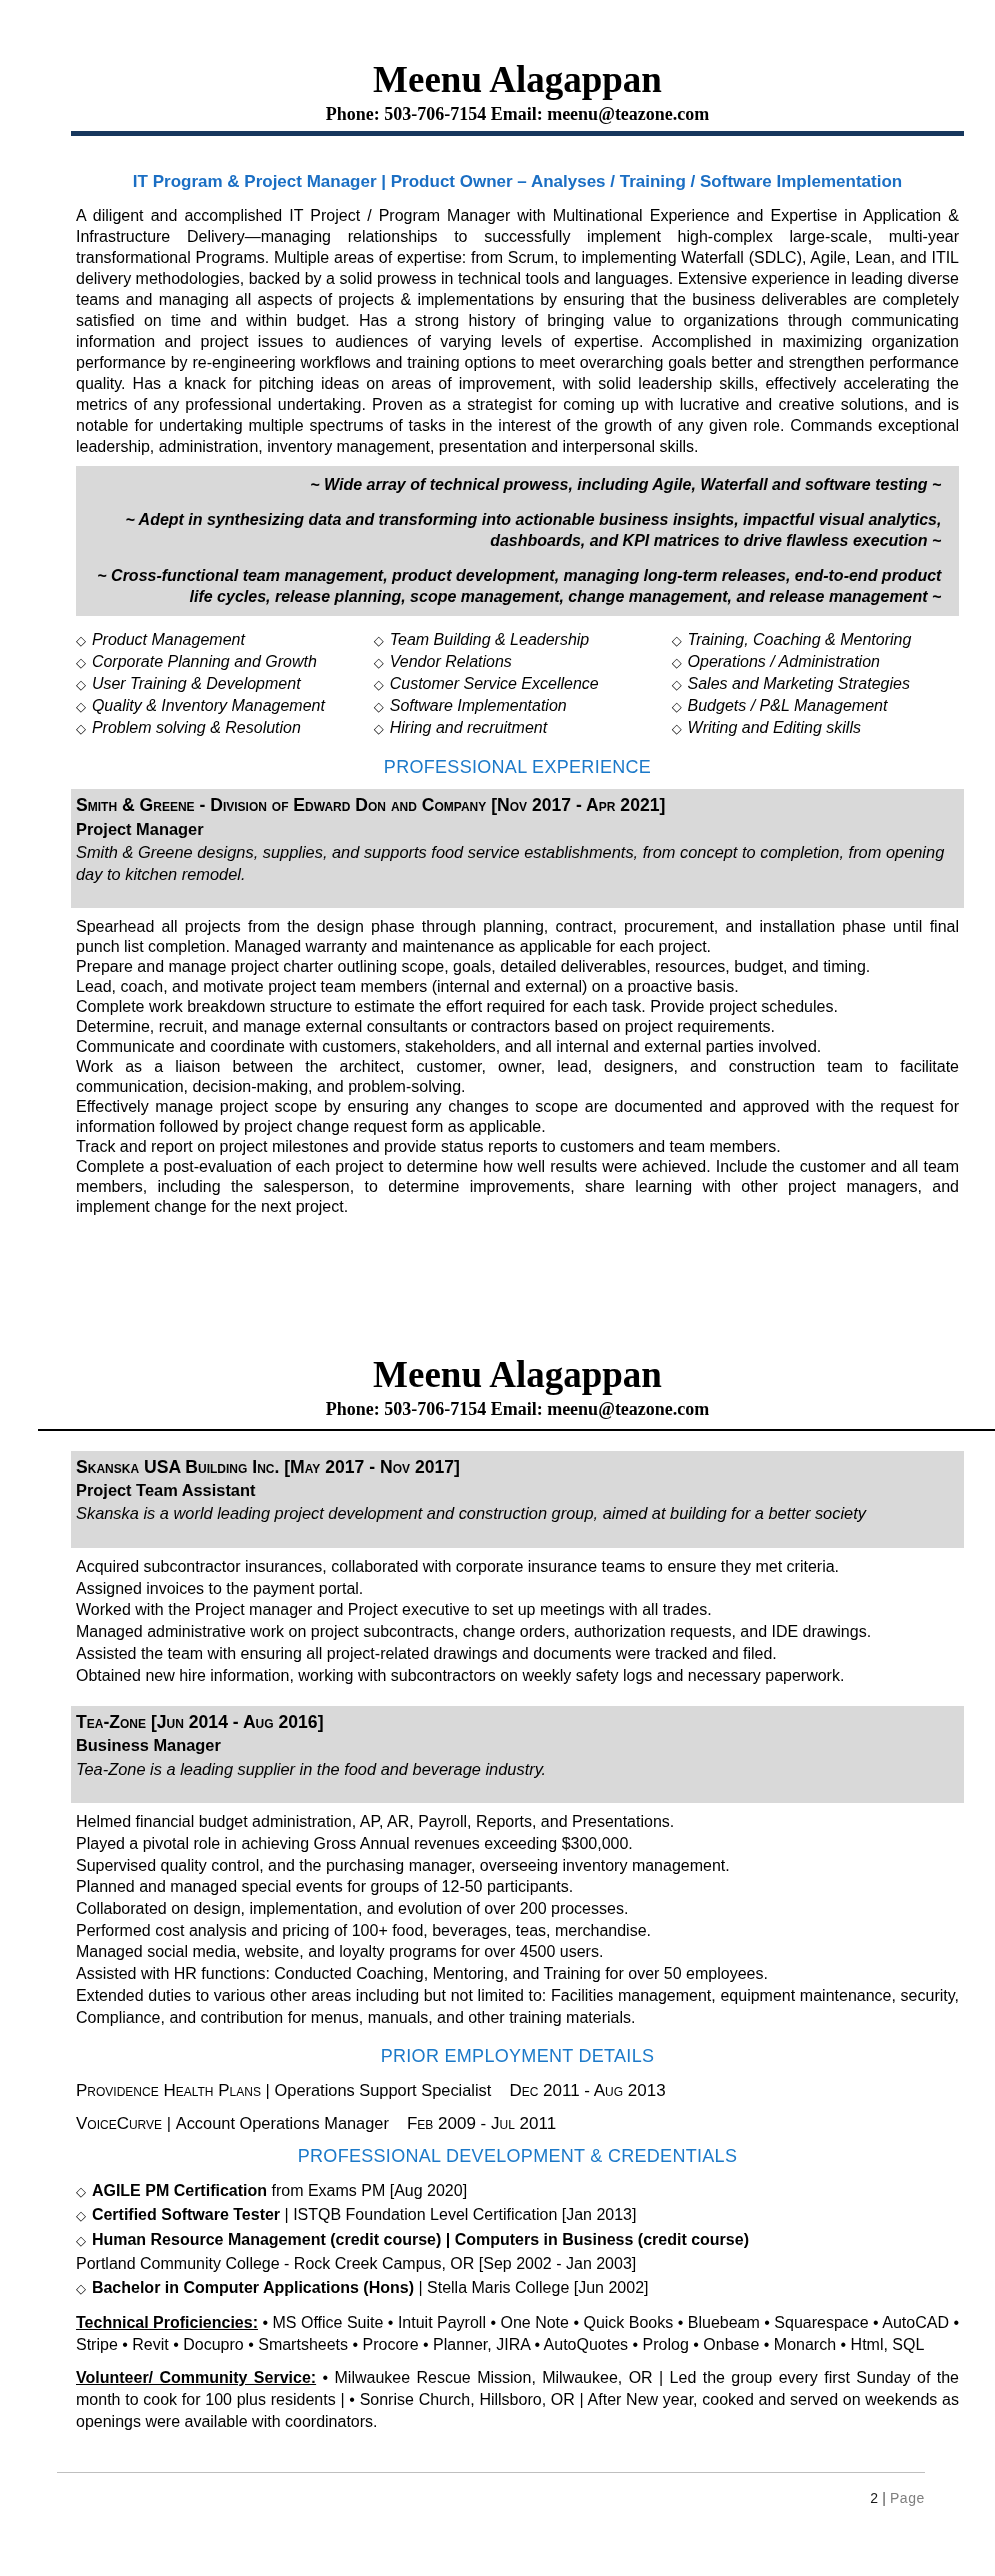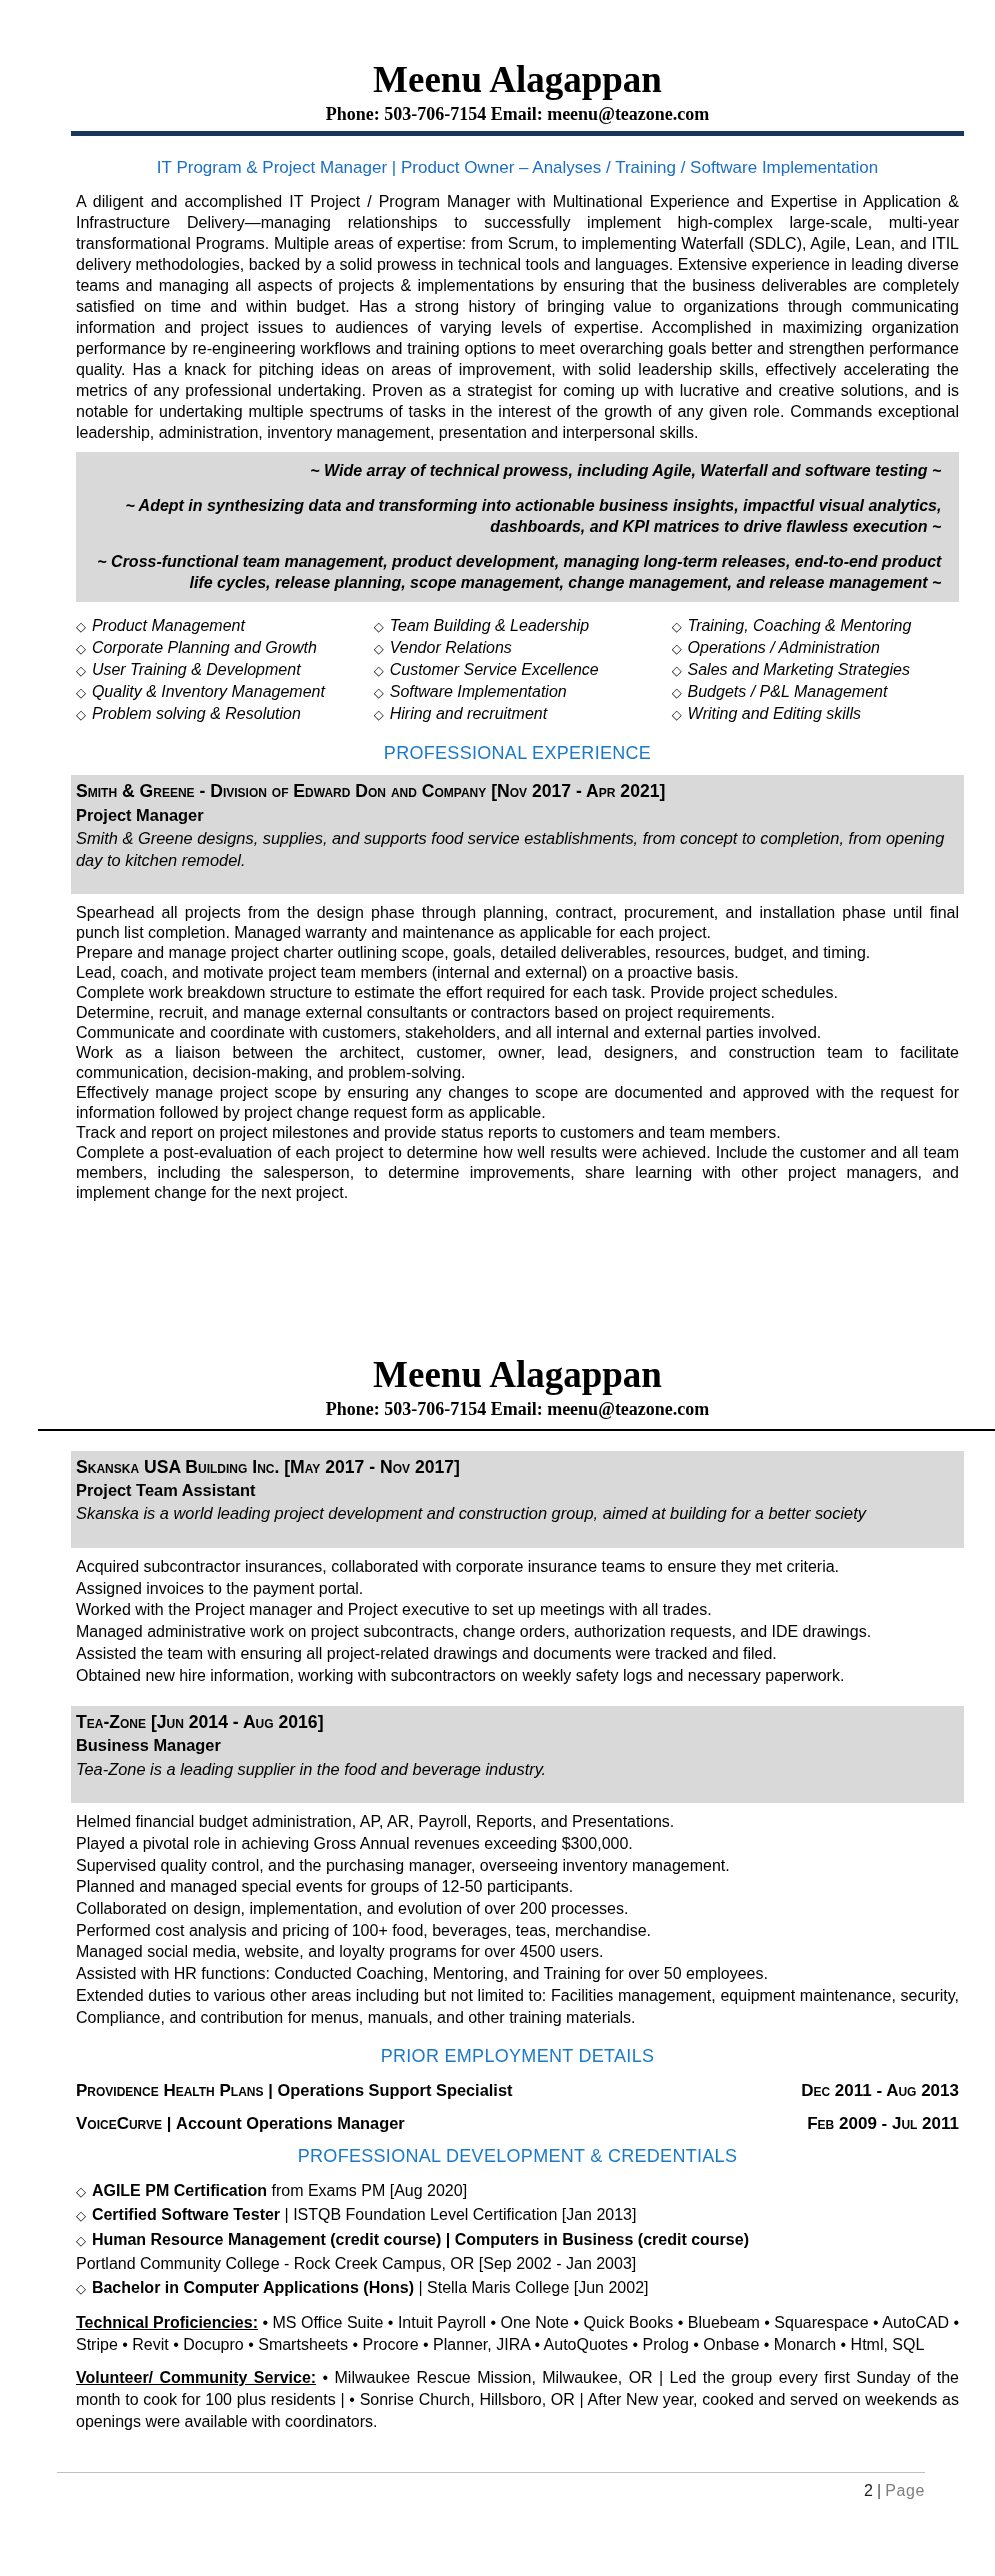--- a/index.html
+++ b/index.html
@@ -18,22 +18,22 @@
     font-size:37px; line-height:46px; text-align:center; margin:0;
   }
   .contact{
     font-family:"Liberation Serif","DejaVu Serif",serif; font-weight:bold;
     font-size:18px; line-height:23.4px; text-align:center; margin:0;
   }
   .rule-navy{height:5.3px; background:var(--navy,#17375D); margin:4.7px -4.7px 0;}
   .rule-thin{height:1.8px; background:#000; margin:8.2px -38px 0;}
 
   .doc-title{
-    color:var(--title_blue,#1B6FC4); font-weight:normal; font-size:17px;
-    text-align:center; margin:22px 0 13px;
+    color:var(--title_blue,#1B6FC4); font-weight:bold; font-size:17px;
+    text-align:center; margin:36px 0 13px;
   }
   .summary{
     font-size:16px; line-height:21px; text-align:justify; margin:0;
   }
   .hl-box{
     background:var(--box_gray,#D9D9D9); margin-top:8.2px; padding:8.2px 17.6px 9.4px;
     text-align:right; font-weight:bold; font-style:italic;
     font-size:16px; line-height:21px;
   }
   .hl-box p{margin:0 0 14px;}
@@ -58,38 +58,38 @@
   }
   .role-line{font-weight:bold; font-size:16.4px; line-height:23.4px; margin:0;}
   .blurb{font-style:italic; font-size:16.4px; line-height:22px; margin:0;}
 
   .duties{margin-top:8.2px;}
   .duties p{margin:0; text-align:justify; font-size:16px;}
   .duties.tight p{line-height:20px;}
   .duties.loose p{line-height:21.7px;} .gap-md{height:16.4px;}
 
   .prior-row{
-    display:flex; justify-content:space-between; align-items:baseline;
-    font-weight:bold; margin:0 0 10.5px;
+    display:flex; align-items:baseline;
+    font-weight:normal; margin:0 0 10.5px;
   }
   .prior-left{font-size:16.4px; line-height:23.4px;}
   .prior-company{font-variant:small-caps; font-size:17px;}
   .prior-sep{margin:0 4.7px;}
   .prior-dates{font-variant:small-caps; font-size:17px; line-height:23.4px; white-space:nowrap;margin-left:18px;}
 
   .cred-line{font-size:16px; line-height:23.4px; margin:0;}
   .cred-line .dia{font-size:13px; margin-right:5.9px;}
   .cred-lead{font-weight:bold;}
   .para-block{margin:11.7px 0 0; font-size:16px; line-height:22px; text-align:justify;}
   .para-label{font-weight:bold; text-decoration:underline;}
 
   .footer{
     position:absolute; top:2472px; left:57px; right:70px;
-    border-top:1.2px solid var(--footer_line,#BFBFBF); padding-top:8px;
-    text-align:right; font-size:16px; line-height:20px;
+    border-top:1.2px solid var(--footer_line,#BFBFBF); padding-top:15px;
+    text-align:right; font-size:14px; line-height:20px;
   }
   .footer .num{color:#1a1a1a;}
   .footer .sep{color:#4d4d4d; margin:0 4.1px;}
   .footer .lbl{color:var(--footer_gray,#7F7F7F); letter-spacing:0.6px;}
 </style>
 </head>
 <body>
 
 <div class="canvas">
 

